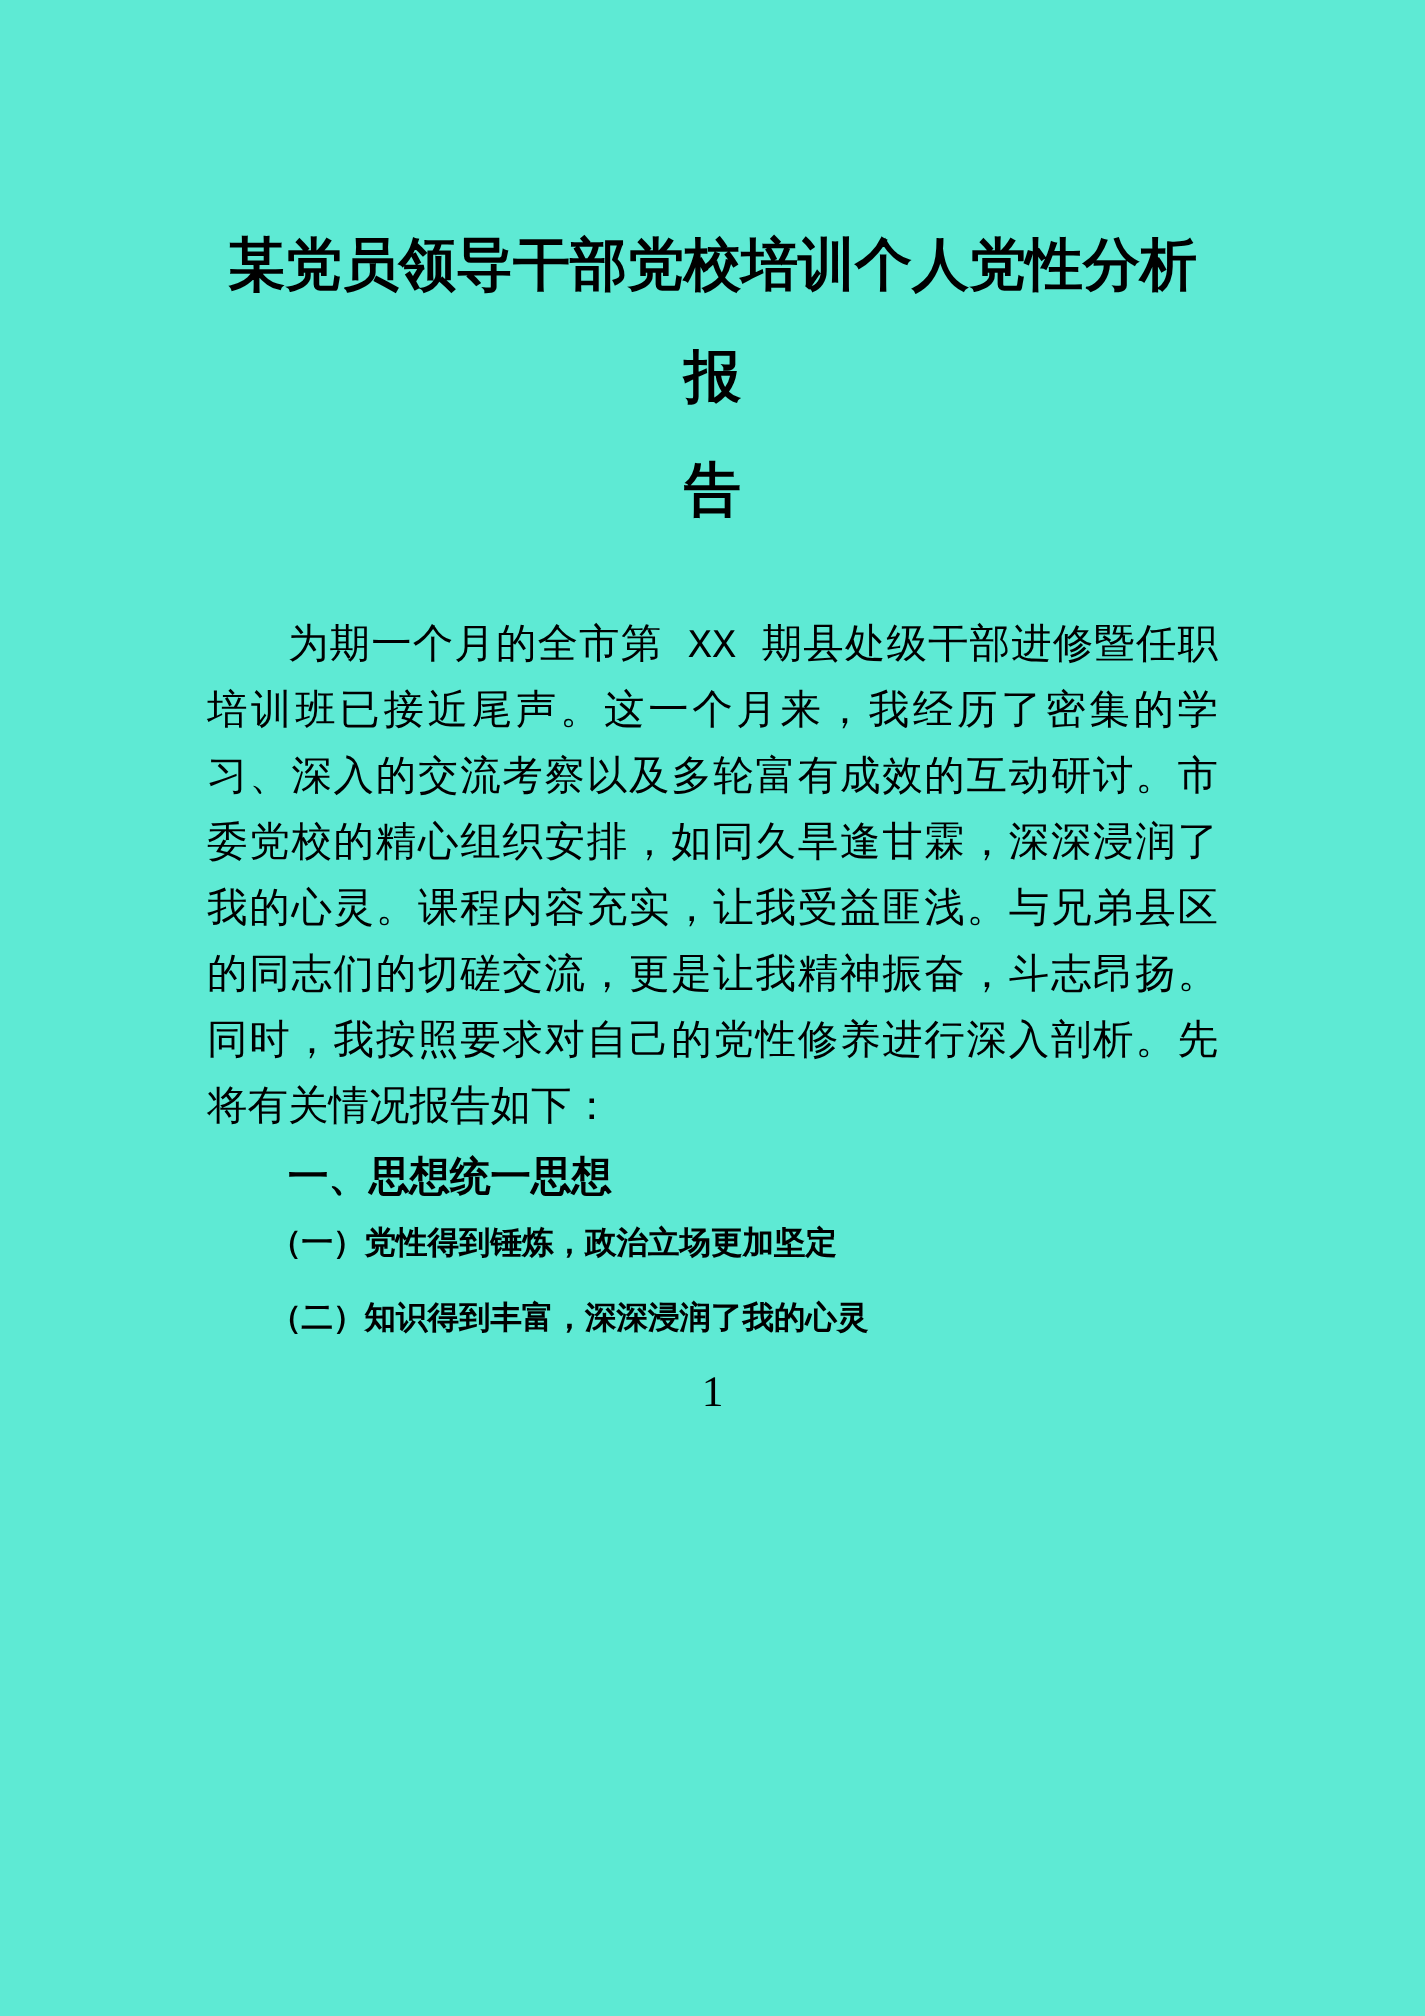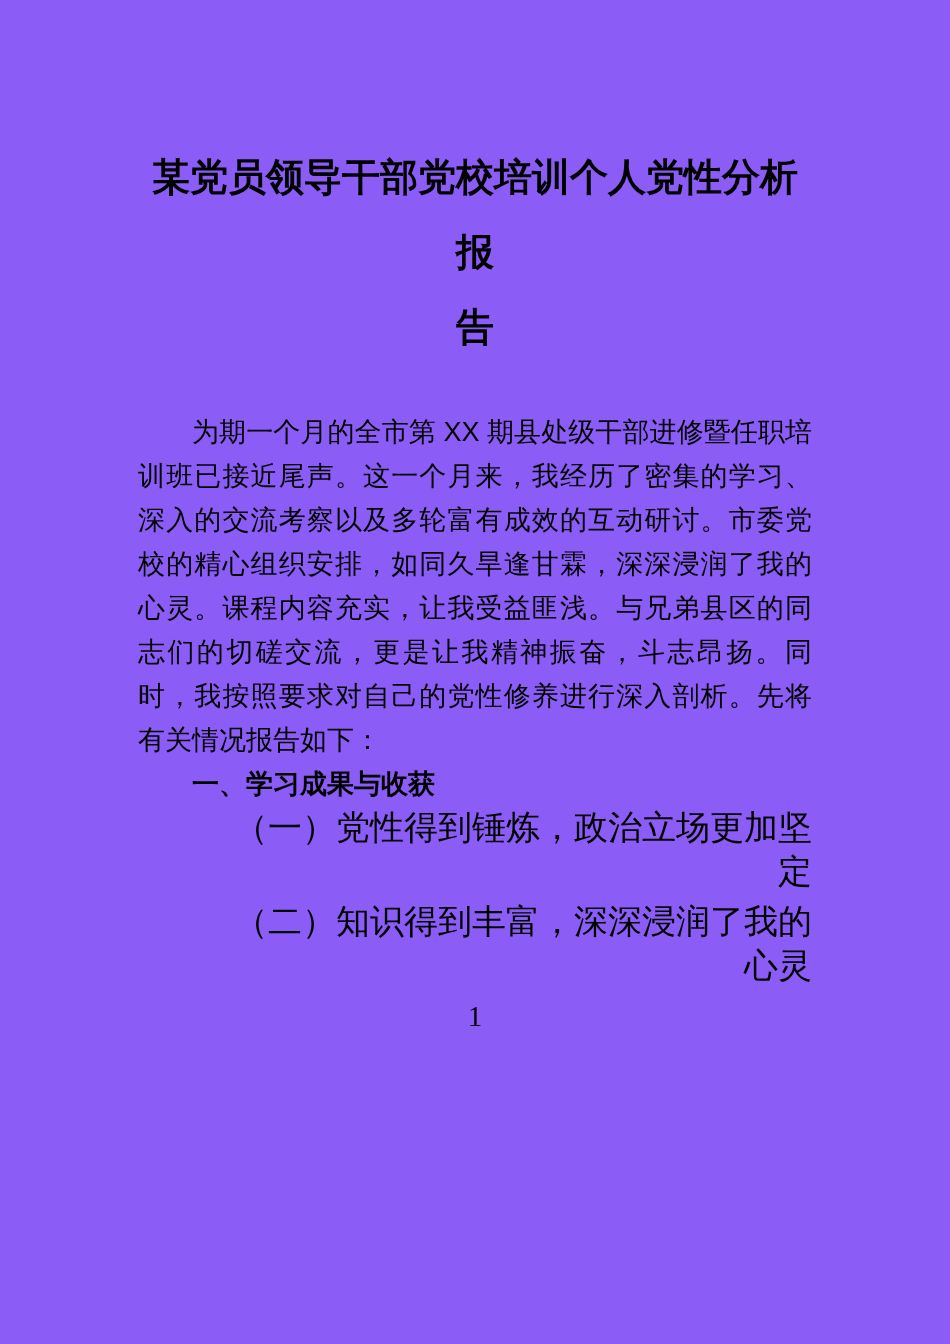--- a/index.html
+++ b/index.html
@@ -4,42 +4,42 @@
 <style>
   html, body { margin: 0; padding: 0; }
   body {
     width: 950px; height: 1344px;
     background: #ffffff;
     font-family: "Liberation Serif", serif;
   }
   .page {
     position: relative;
     width: 950px; height: 1344px;
-    background: #8b5cf6;
+    background: #5eead4;
     color: #000000;
     overflow: hidden;
   }
   .content {
     margin-left: 138px;
     width: 674px;
     padding-top: 140px;
   }
   .doc-title {
     margin: 0;
     font-family: "Liberation Serif", serif;
     font-weight: 700;
     font-size: 38px;
     line-height: 75px;
     text-align: center;
     color: #000000;
   }
   .title-line { display: block; }
   .body-para {
     margin: 0;
-    font-family: Liberation Sans, sans-serif;
+    font-family: Liberation Mono, monospace;
     font-weight: 400;
     font-size: 27px;
     line-height: 44px;
     text-align: justify;
     text-indent: 2em;
     color: #000000;
   }
   .para-intro { margin-top: 45px; }
   .section-heading {
     margin: 0;
@@ -47,25 +47,25 @@
     font-weight: 700;
     font-size: 27px;
     line-height: 44px;
     text-indent: 2em;
     text-align: left;
     color: #000000;
   }
   .sub-heading {
     margin: 0;
     font-family: "Liberation Serif", serif;
-    font-weight: 400;
-    font-size: 34px;
+    font-weight: 700;
+    font-size: 21px;
     line-height: 44px;
     text-indent: 2em;
-    text-align: right;
+    text-align: left;
     color: #000000;
   }
   .sub-heading.sub2 { margin-top: 6px; }
   .page-number {
     margin-top: 6px;
     font-family: "Liberation Serif", serif;
     font-size: 29px;
     line-height: 44px;
     text-align: center;
     text-indent: 0;
@@ -78,21 +78,21 @@
 <div class="page">
   <div class="content">
 
     <h1 class="doc-title">
       <span class="title-line">某党员领导干部党校培训个人党性分析报</span>
       <span class="title-line">告</span>
     </h1>
 
     <p class="body-para para-intro">为期一个月的全市第 XX 期县处级干部进修暨任职培训班已接近尾声。这一个月来，我经历了密集的学习、深入的交流考察以及多轮富有成效的互动研讨。市委党校的精心组织安排，如同久旱逢甘霖，深深浸润了我的心灵。课程内容充实，让我受益匪浅。与兄弟县区的同志们的切磋交流，更是让我精神振奋，斗志昂扬。同时，我按照要求对自己的党性修养进行深入剖析。先将有关情况报告如下：</p>
 
-    <h2 class="section-heading">一、学习成果与收获</h2>
+    <h2 class="section-heading">一、思想统一思想</h2>
 
     <h3 class="sub-heading">（一）党性得到锤炼，政治立场更加坚定</h3>
 
 
     <h3 class="sub-heading sub2">（二）知识得到丰富，深深浸润了我的心灵</h3>
 
     <div class="page-number">1</div>
 
   </div>
 </div>

